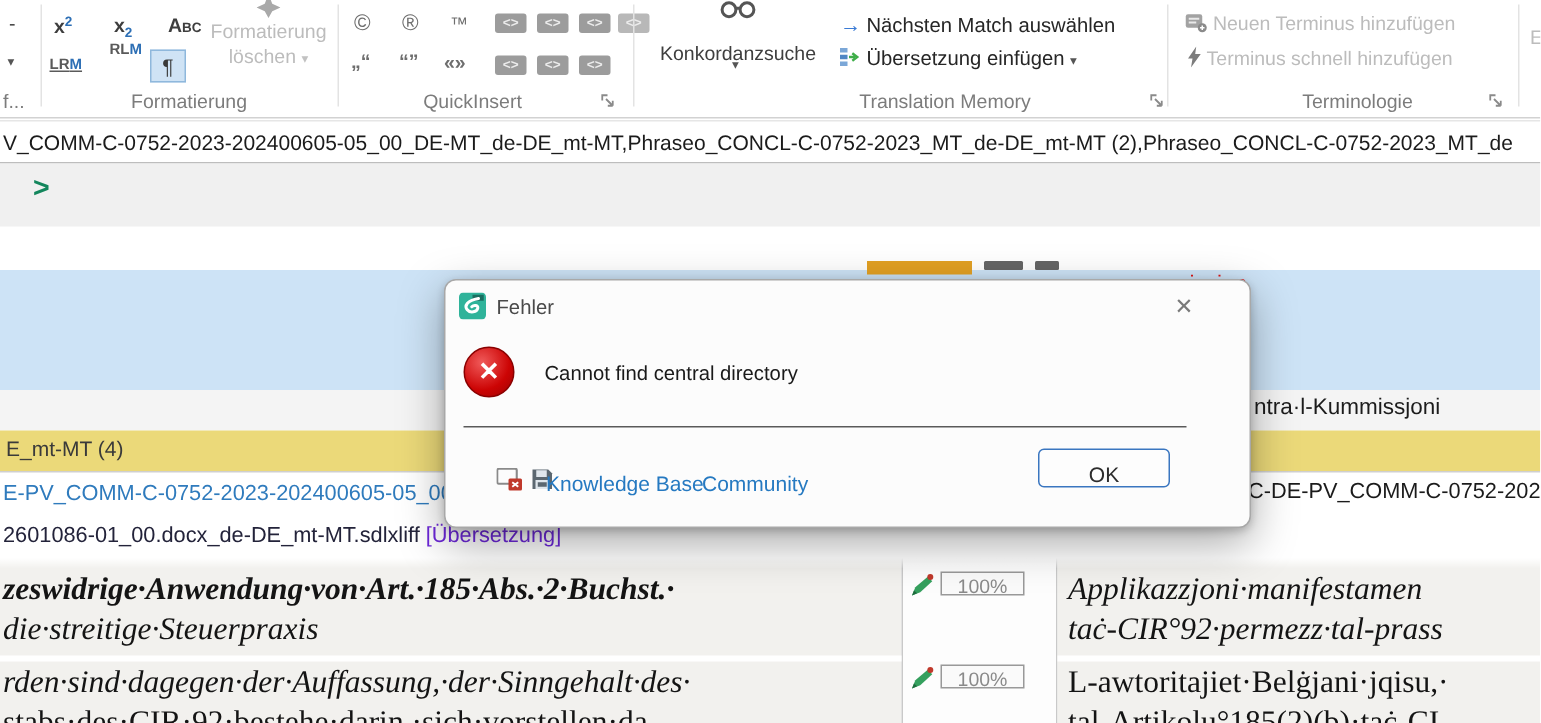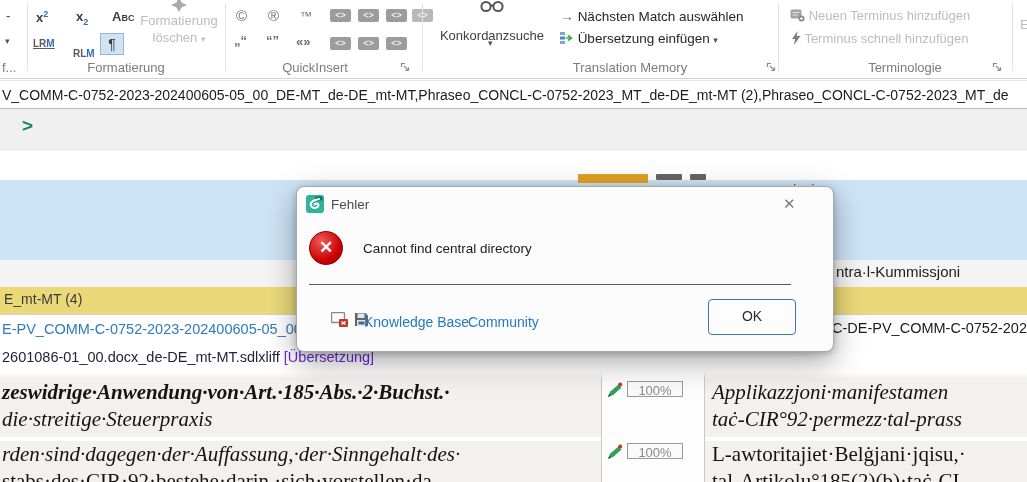--- a/index.html
+++ b/index.html
@@ -59,21 +59,21 @@
           border-radius:8px;box-shadow:0 10px 30px rgba(0,0,0,.35),0 2px 6px rgba(0,0,0,.2);box-sizing:border-box;}
   .dlg-title{left:34px;top:10px;font-size:13.5px;color:#4a4a4a;}
   .dlg-close{left:486px;top:8px;font-size:15px;color:#7a7a7a;cursor:pointer;}
   .err-circle{left:12px;top:44px;width:34px;height:34px;border-radius:50%;
               background:radial-gradient(circle at 35% 30%,#f05a5a,#cc0404 60%,#9d0202);
               border:1px solid #8a0000;box-sizing:border-box;}
   .err-x{width:100%;height:100%;text-align:center;line-height:32px;color:#fff;font-weight:bold;font-size:17px;}
   .dlg-msg{left:66px;top:54px;font-size:13.5px;color:#1a1a1a;}
   .dlg-sep{left:12px;top:97px;width:482px;height:0;border-top:1px solid #5a5a5a;}
   .dlg-link{top:127px;font-size:14px;color:#2579c1;cursor:pointer;white-space:nowrap;}
-  .okbtn{left:411px;top:112px;width:88px;height:36px;background:#fdfdfd;border:1px solid #3a76c0;
+  .okbtn{left:395px;top:112px;width:88px;height:26px;background:#fdfdfd;border:1px solid #3a76c0;
          border-radius:4px;box-sizing:border-box;text-align:center;line-height:32px;
          font-size:14px;color:#2d2d2d;cursor:pointer;}
   svg{display:block;}
 </style>
 </head>
 <body>
 
 <div class="screen">
 
   <div class="abs ribbon">
@@ -88,21 +88,21 @@
     </div>
     <div class="abs rbtn" style="left:76px;top:9px;font-weight:bold;">
       <span>x</span><sub class="mark-blue" style="font-size:9px;">2</sub>
     </div>
     <div class="abs rbtn" style="left:112px;top:9px;font-weight:bold;">
       <span>A</span><span style="font-size:9px;">BC</span>
     </div>
     <div class="abs rbtn" style="left:33px;top:38px;font-size:10px;font-weight:bold;color:#5a5a5a;text-decoration:underline;">
       <span>LR</span><span class="mark-blue">M</span>
     </div>
-    <div class="abs rbtn" style="left:73px;top:48px;font-size:10px;font-weight:bold;color:#5a5a5a;">
+    <div class="abs rbtn" style="left:73px;top:28px;font-size:10px;font-weight:bold;color:#5a5a5a;">
       <span>RL</span><span class="mark-blue">M</span>
     </div>
     <div class="abs pilcrow-box" style="left:100px;top:33px;">¶</div>
     <div class="abs" style="left:133px;top:0;width:92px;height:56px;text-align:center;cursor:default;">
       <svg class="abs" style="left:38px;top:0;" width="16" height="12" viewBox="0 0 16 12">
         <path d="M8 -4 L10.5 2.5 L16 5 L10.5 7.5 L8 12 L5.5 7.5 L0 5 L5.5 2.5 Z" fill="#a9a9a9"></path>
       </svg>
       <div class="abs rbtn disabled" style="left:0;top:13px;width:92px;text-align:center;">Formatierung</div>
       <div class="abs rbtn disabled" style="left:0;top:30px;width:92px;text-align:center;">
         <span>löschen</span>

